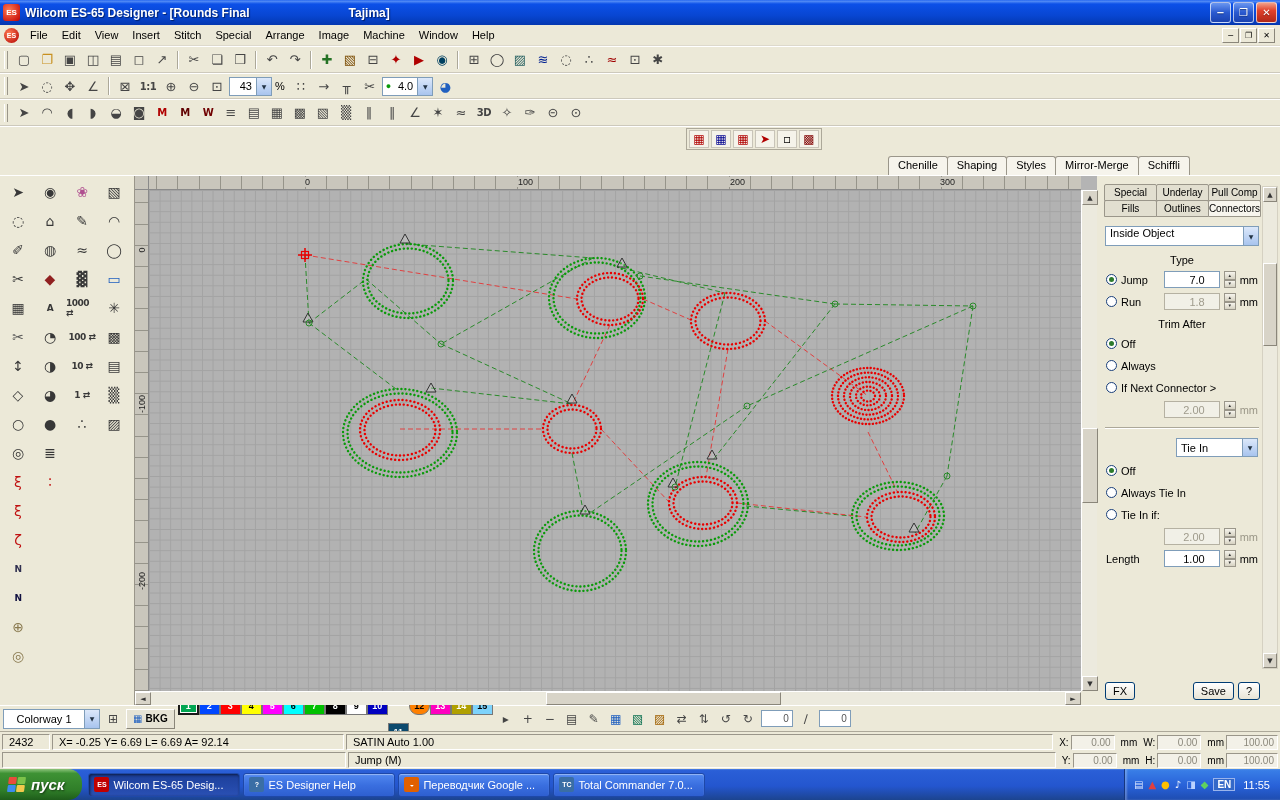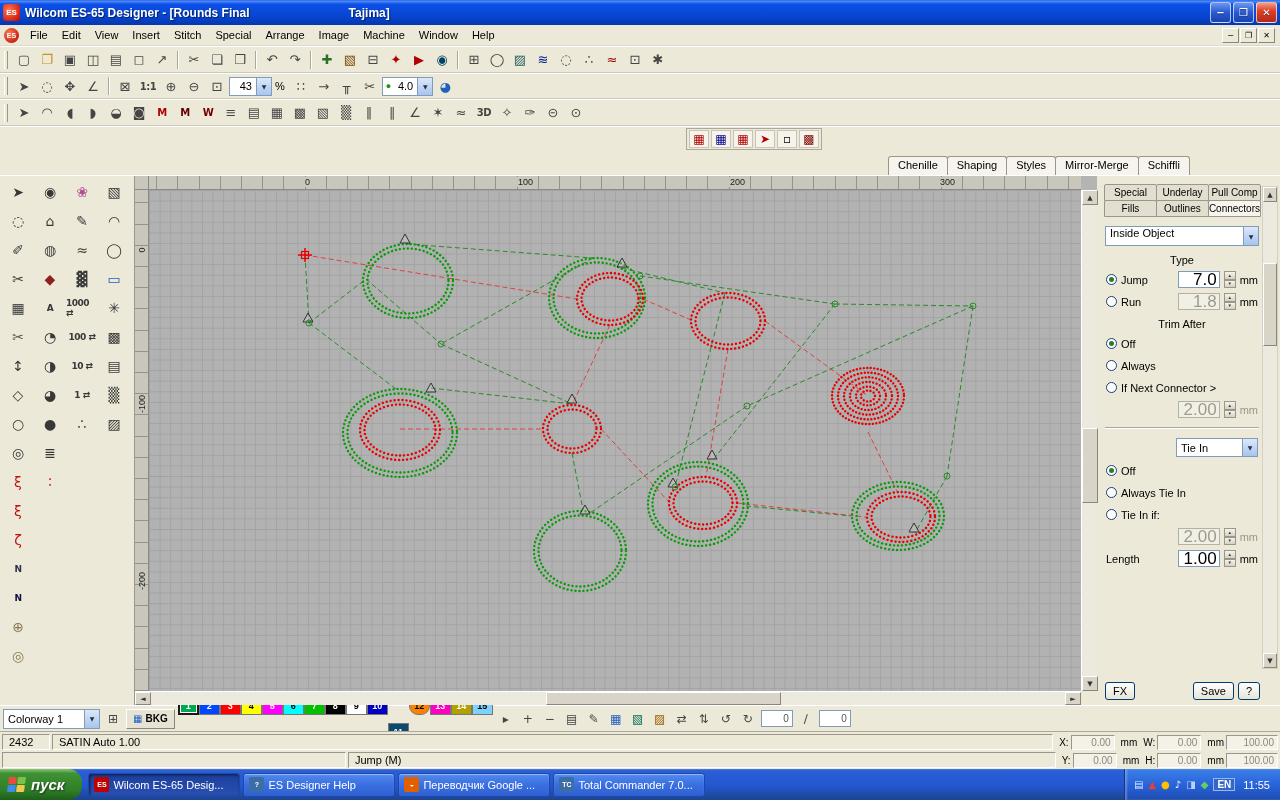--- a/index.html
+++ b/index.html
@@ -66,21 +66,21 @@
 .ptab.active{background:#f7f5ed;z-index:2}
 .preset-combo{margin:10px 1px 4px;display:flex;height:20px;border:1px solid #7f9db9;background:#fff;}
 .preset-combo .combo-val{flex:1;text-align:left}
 .group-title{text-align:center;margin:8px 0 4px;font-size:11px}
 .frow{display:flex;align-items:center;gap:4px;margin:5px 2px;min-height:17px}
 .radio{width:11px;height:11px;border-radius:50%;border:1px solid #1a3f7a;background:#fff;position:relative;flex:none}
 .radio.checked::after{content:"";position:absolute;inset:2px;border-radius:50%;background:#2c7a2c}
 .check{width:11px;height:11px;border:1px solid #9e9a8e;background:#f1f0e7;flex:none}
 .rlabel{font-size:11px;white-space:nowrap}
 .rlabel.dis{color:#9a9687}
-.num-field{width:42px;height:17px;background:#fff;border:1px solid #7f9db9;font-size:17px;display:flex;align-items:center;justify-content:flex-end;padding-right:2px;flex:none}
+.num-field{width:56px;height:17px;background:#fff;border:1px solid #7f9db9;font-size:11px;display:flex;align-items:center;justify-content:flex-end;padding-right:14px;flex:none}
 .num-field.dis{background:#f1f0e7;color:#9f9b8c;border-color:#b5b1a2}
 .spin{width:12px;height:17px;display:flex;flex-direction:column;flex:none}
 .spin span{flex:1;background:linear-gradient(#f6f4ec,#d5d1c1);border:1px solid #9a968a;font-size:5px;line-height:5px;display:flex;align-items:center;justify-content:center;color:#333}
 .unit{font-size:11px}
 .unit.dis{color:#9a9687}
 .divider{border-top:1px solid #aca899;border-bottom:1px solid #fff;margin:9px 1px}
 .indent{margin-left:14px}
 .right-align{justify-content:flex-end}
 .panel-buttons{position:absolute;left:8px;right:20px;bottom:5px;display:flex;align-items:center;gap:4px}
 .xpbtn{border:1px solid #003c74;background:linear-gradient(180deg,#fff,#e8e4d5);border-radius:3px;padding:2px 7px;font-size:11px;text-align:center}
@@ -587,21 +587,21 @@
         <span class="xpbtn">FX</span>
         <span style="flex:1"></span>
         <span class="xpbtn">Save</span>
         <span class="xpbtn">?</span>
       </div>
     </div>
   </div>
 
   <div class="palette-bar">
     <span class="combo" style="width:97px;height:20px">
-      <span class="combo-val" style="flex:1;text-align:left">Colorway 1</span>
+      <span class="combo-val" style="flex:1;text-align:center">Colorway 1</span>
       <span class="combo-btn ico">▼</span>
     </span>
     <span class="pal-icon ico">⊞</span>
     <span class="bkg-btn">
       <span class="ico" style="color:#2060c0">▦</span>
       <span>BKG</span>
     </span>
     <span id="swatches">
         <span class="swatch active" style="background: rgb(0, 166, 81); color: rgb(255, 255, 255);">1</span>
         <span class="swatch" style="background: rgb(0, 71, 255); color: rgb(255, 255, 255);">2</span>
@@ -633,20 +633,21 @@
         <span class="pal-icon">↺</span>
         <span class="pal-icon">↻</span>
       </span>
     <span class="pal-field">0</span>
     <span class="pal-icon ico">∕</span>
     <span class="pal-field">0</span>
   </div>
 
   <div class="status1">
     <span class="spanel" style="width:48px">2432</span>
+    <span class="spanel" style="width:292px">X=  -0.25 Y=   6.69 L=   6.69 A=  92.14</span>
     <span class="spanel" style="flex:1">SATIN Auto 1.00</span>
     <span class="slabel">X:</span>
     <span class="sfield">0.00</span>
     <span class="slabel">mm</span>
     <span class="slabel">W:</span>
     <span class="sfield">0.00</span>
     <span class="slabel">mm</span>
     <span class="sfield w52">100.00</span>
   </div>
 

